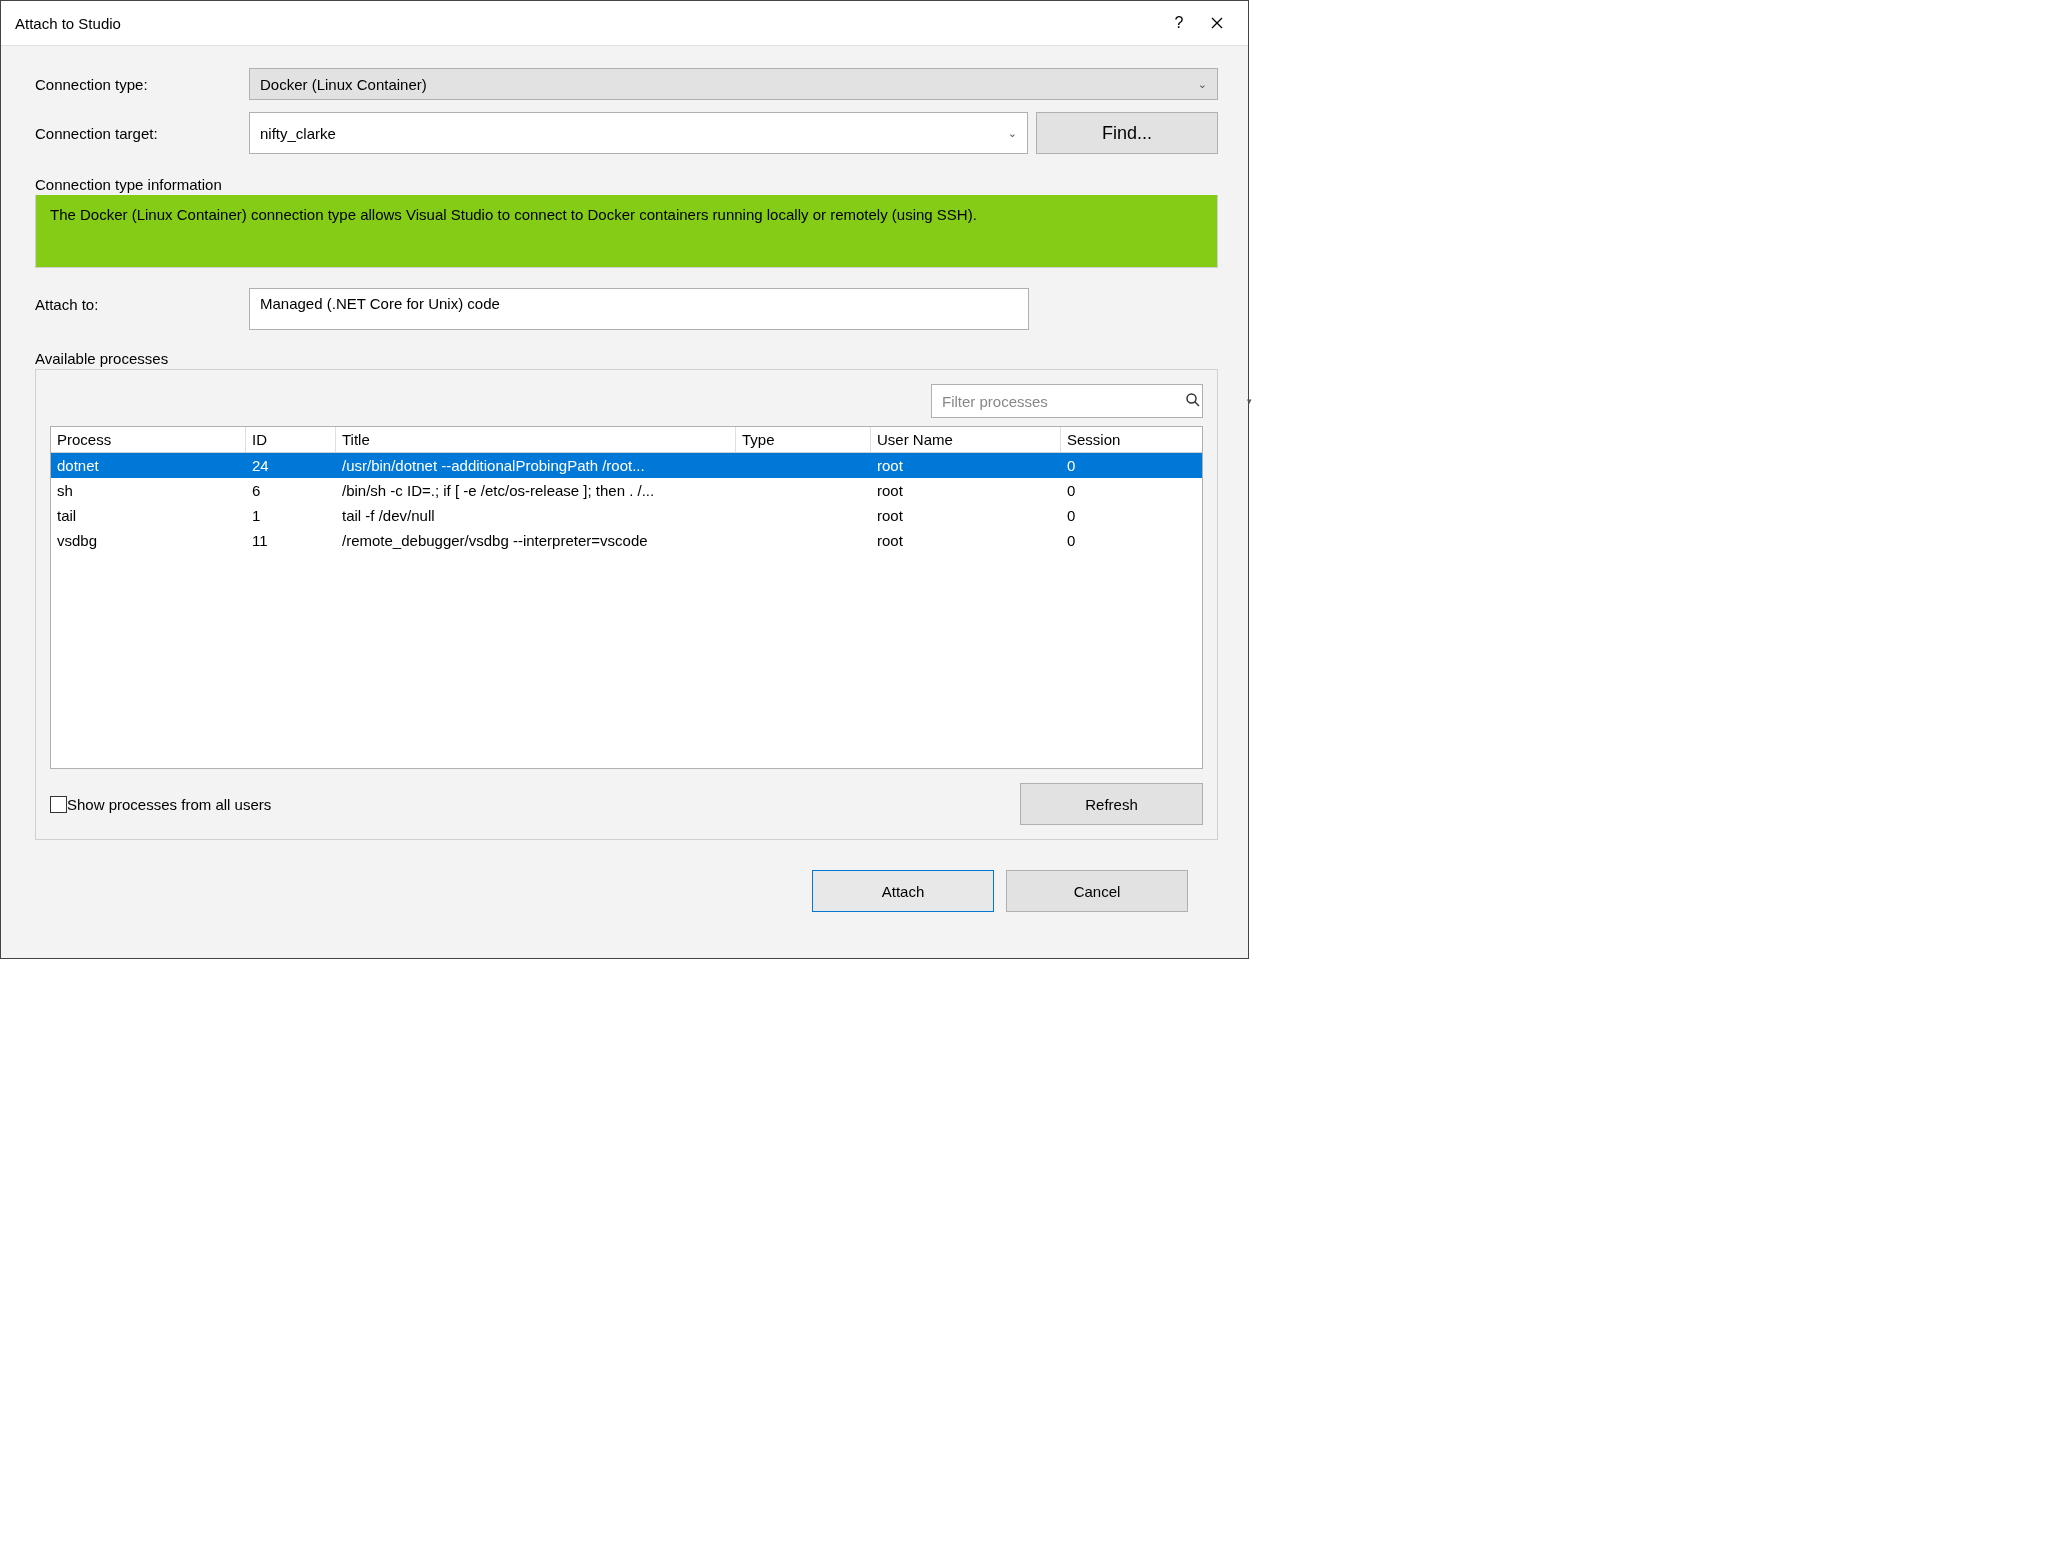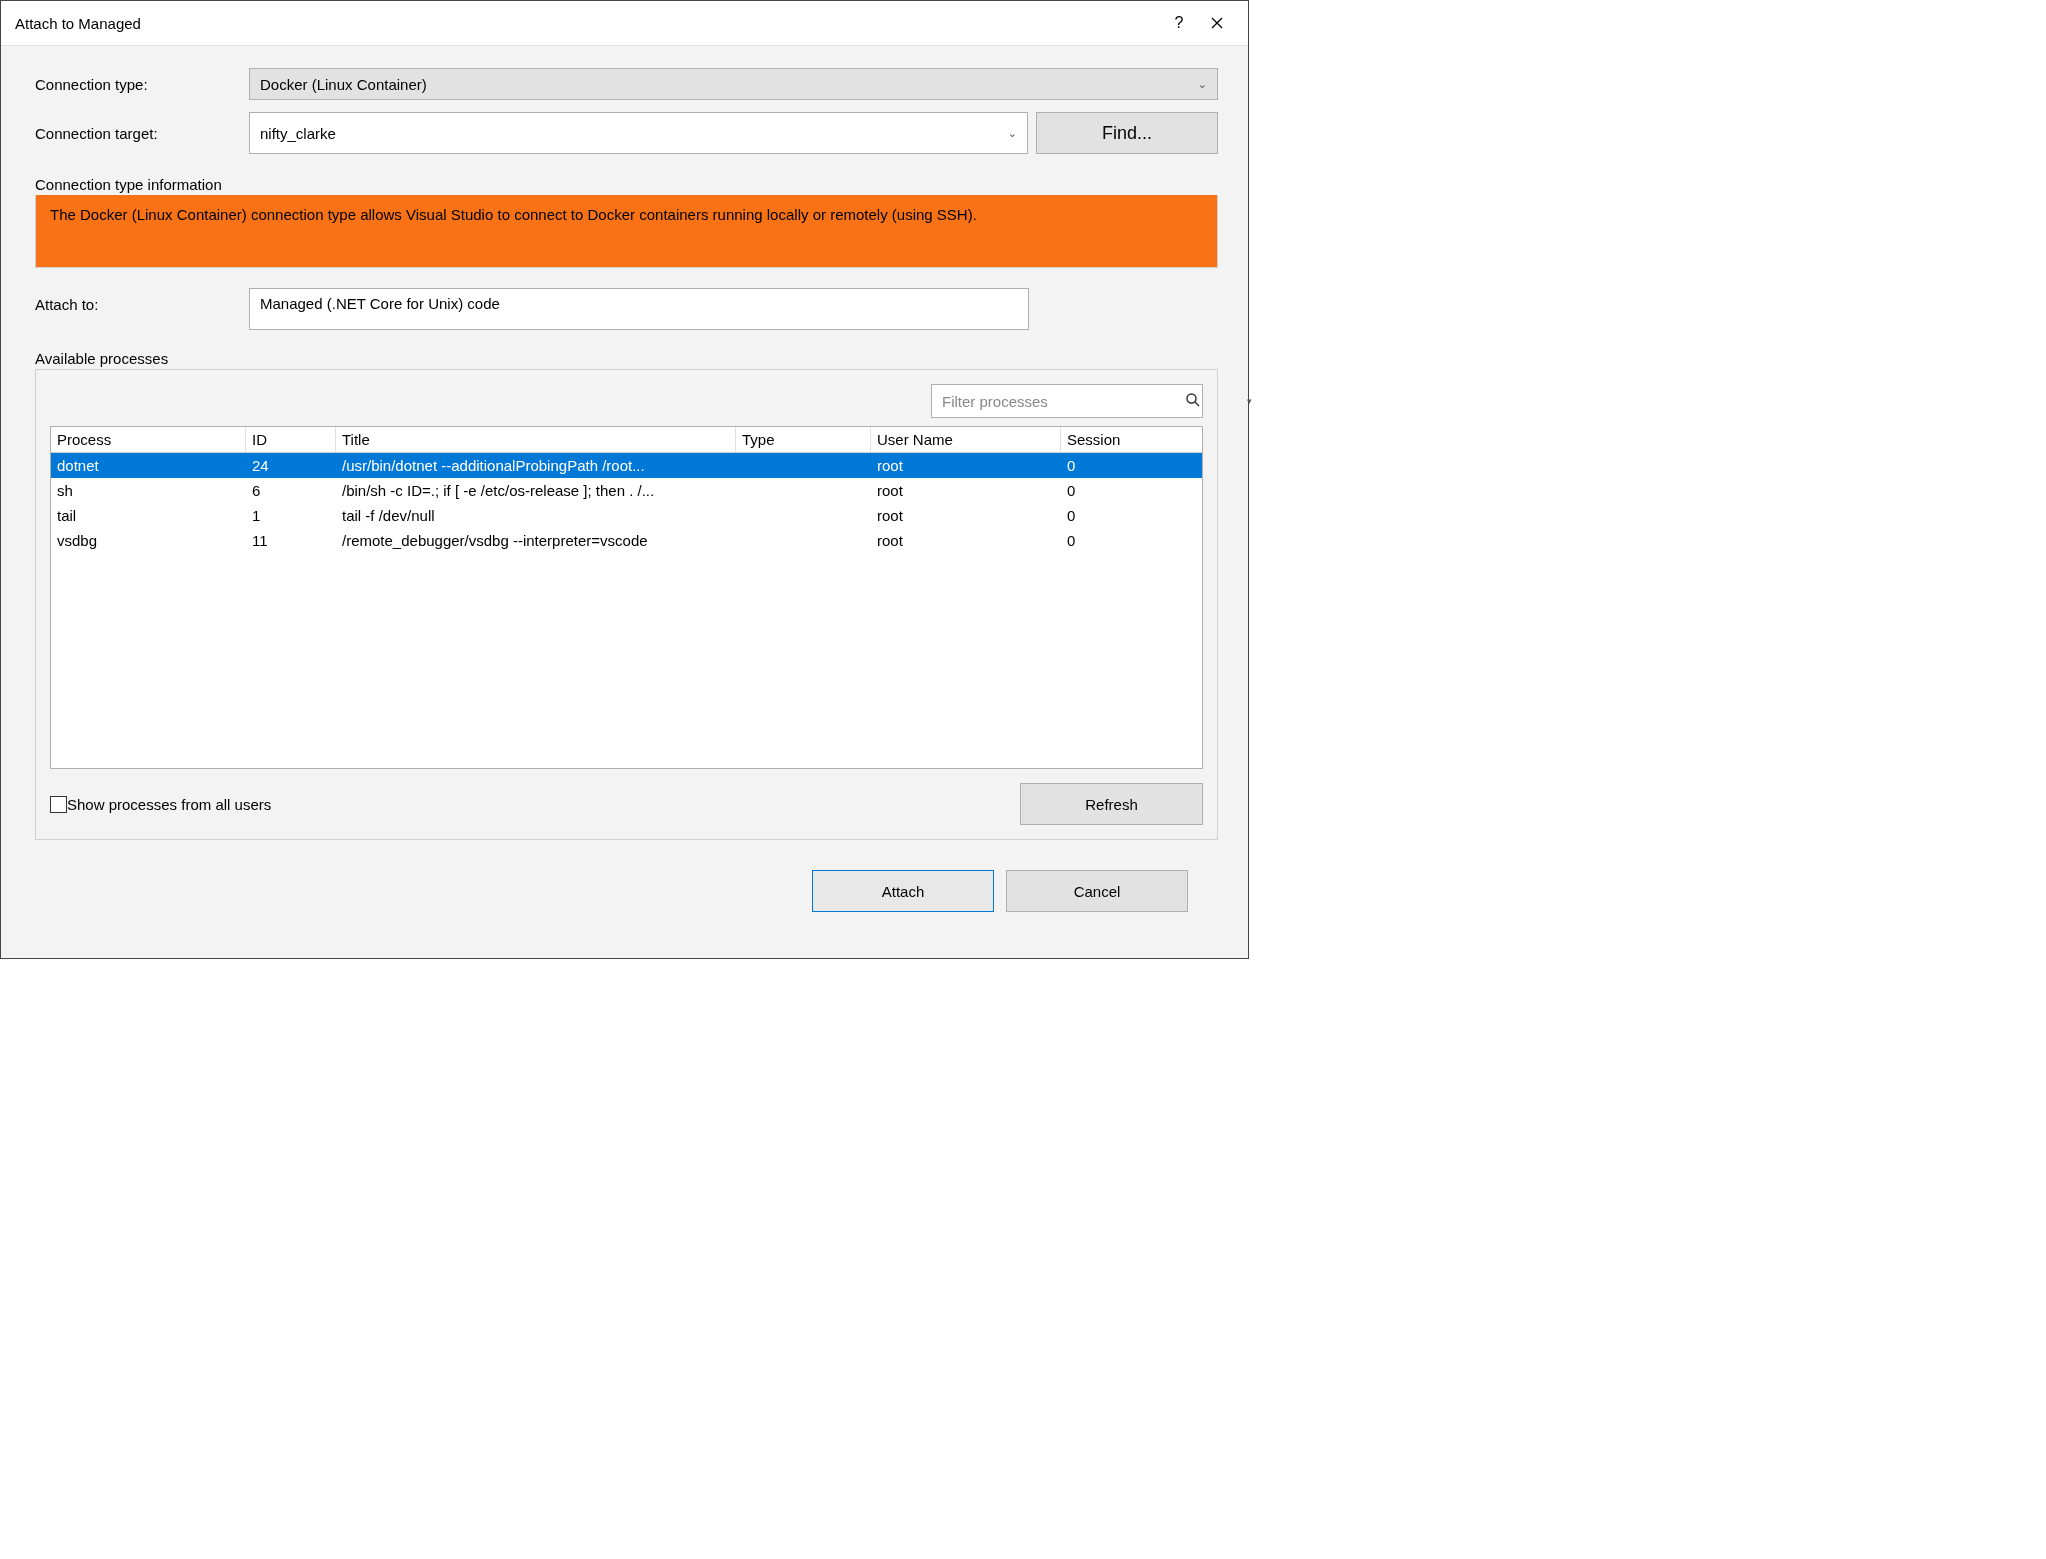--- a/index.html
+++ b/index.html
@@ -85,21 +85,21 @@
       margin-bottom: 2px;
     }
     .info-box {
       border-left: 1px solid #d0d0d0;
       border-right: 1px solid #d0d0d0;
       border-bottom: 1px solid #d0d0d0;
       padding: 8px 14px 40px 14px;
       font-size: 15px;
       line-height: 1.6;
       margin-bottom: 20px;
-      background: #f97316;
+      background: #84cc16;
     }
     .attach-to-row {
       display: flex;
       align-items: flex-start;
       margin-bottom: 20px;
     }
     .attach-to-row .label {
       width: 214px;
       font-size: 15px;
       padding-top: 8px;
@@ -228,21 +228,21 @@
     .footer button.primary {
       border: 1.5px solid #0078d7;
       background: #e8e8e8;
     }
   </style>
 </head>
 <body>
 
 <div class="dialog">
   <div class="titlebar">
-    <div class="title">Attach to Managed</div>
+    <div class="title">Attach to Studio</div>
     <div class="q">?</div>
     <div class="x">
       <svg width="12" height="12" viewBox="0 0 12 12">
           <path d="M1 1 L11 11 M11 1 L1 11" stroke="#000" stroke-width="1.3"></path>
         </svg>
     </div>
   </div>
 
   <div class="body">
 

